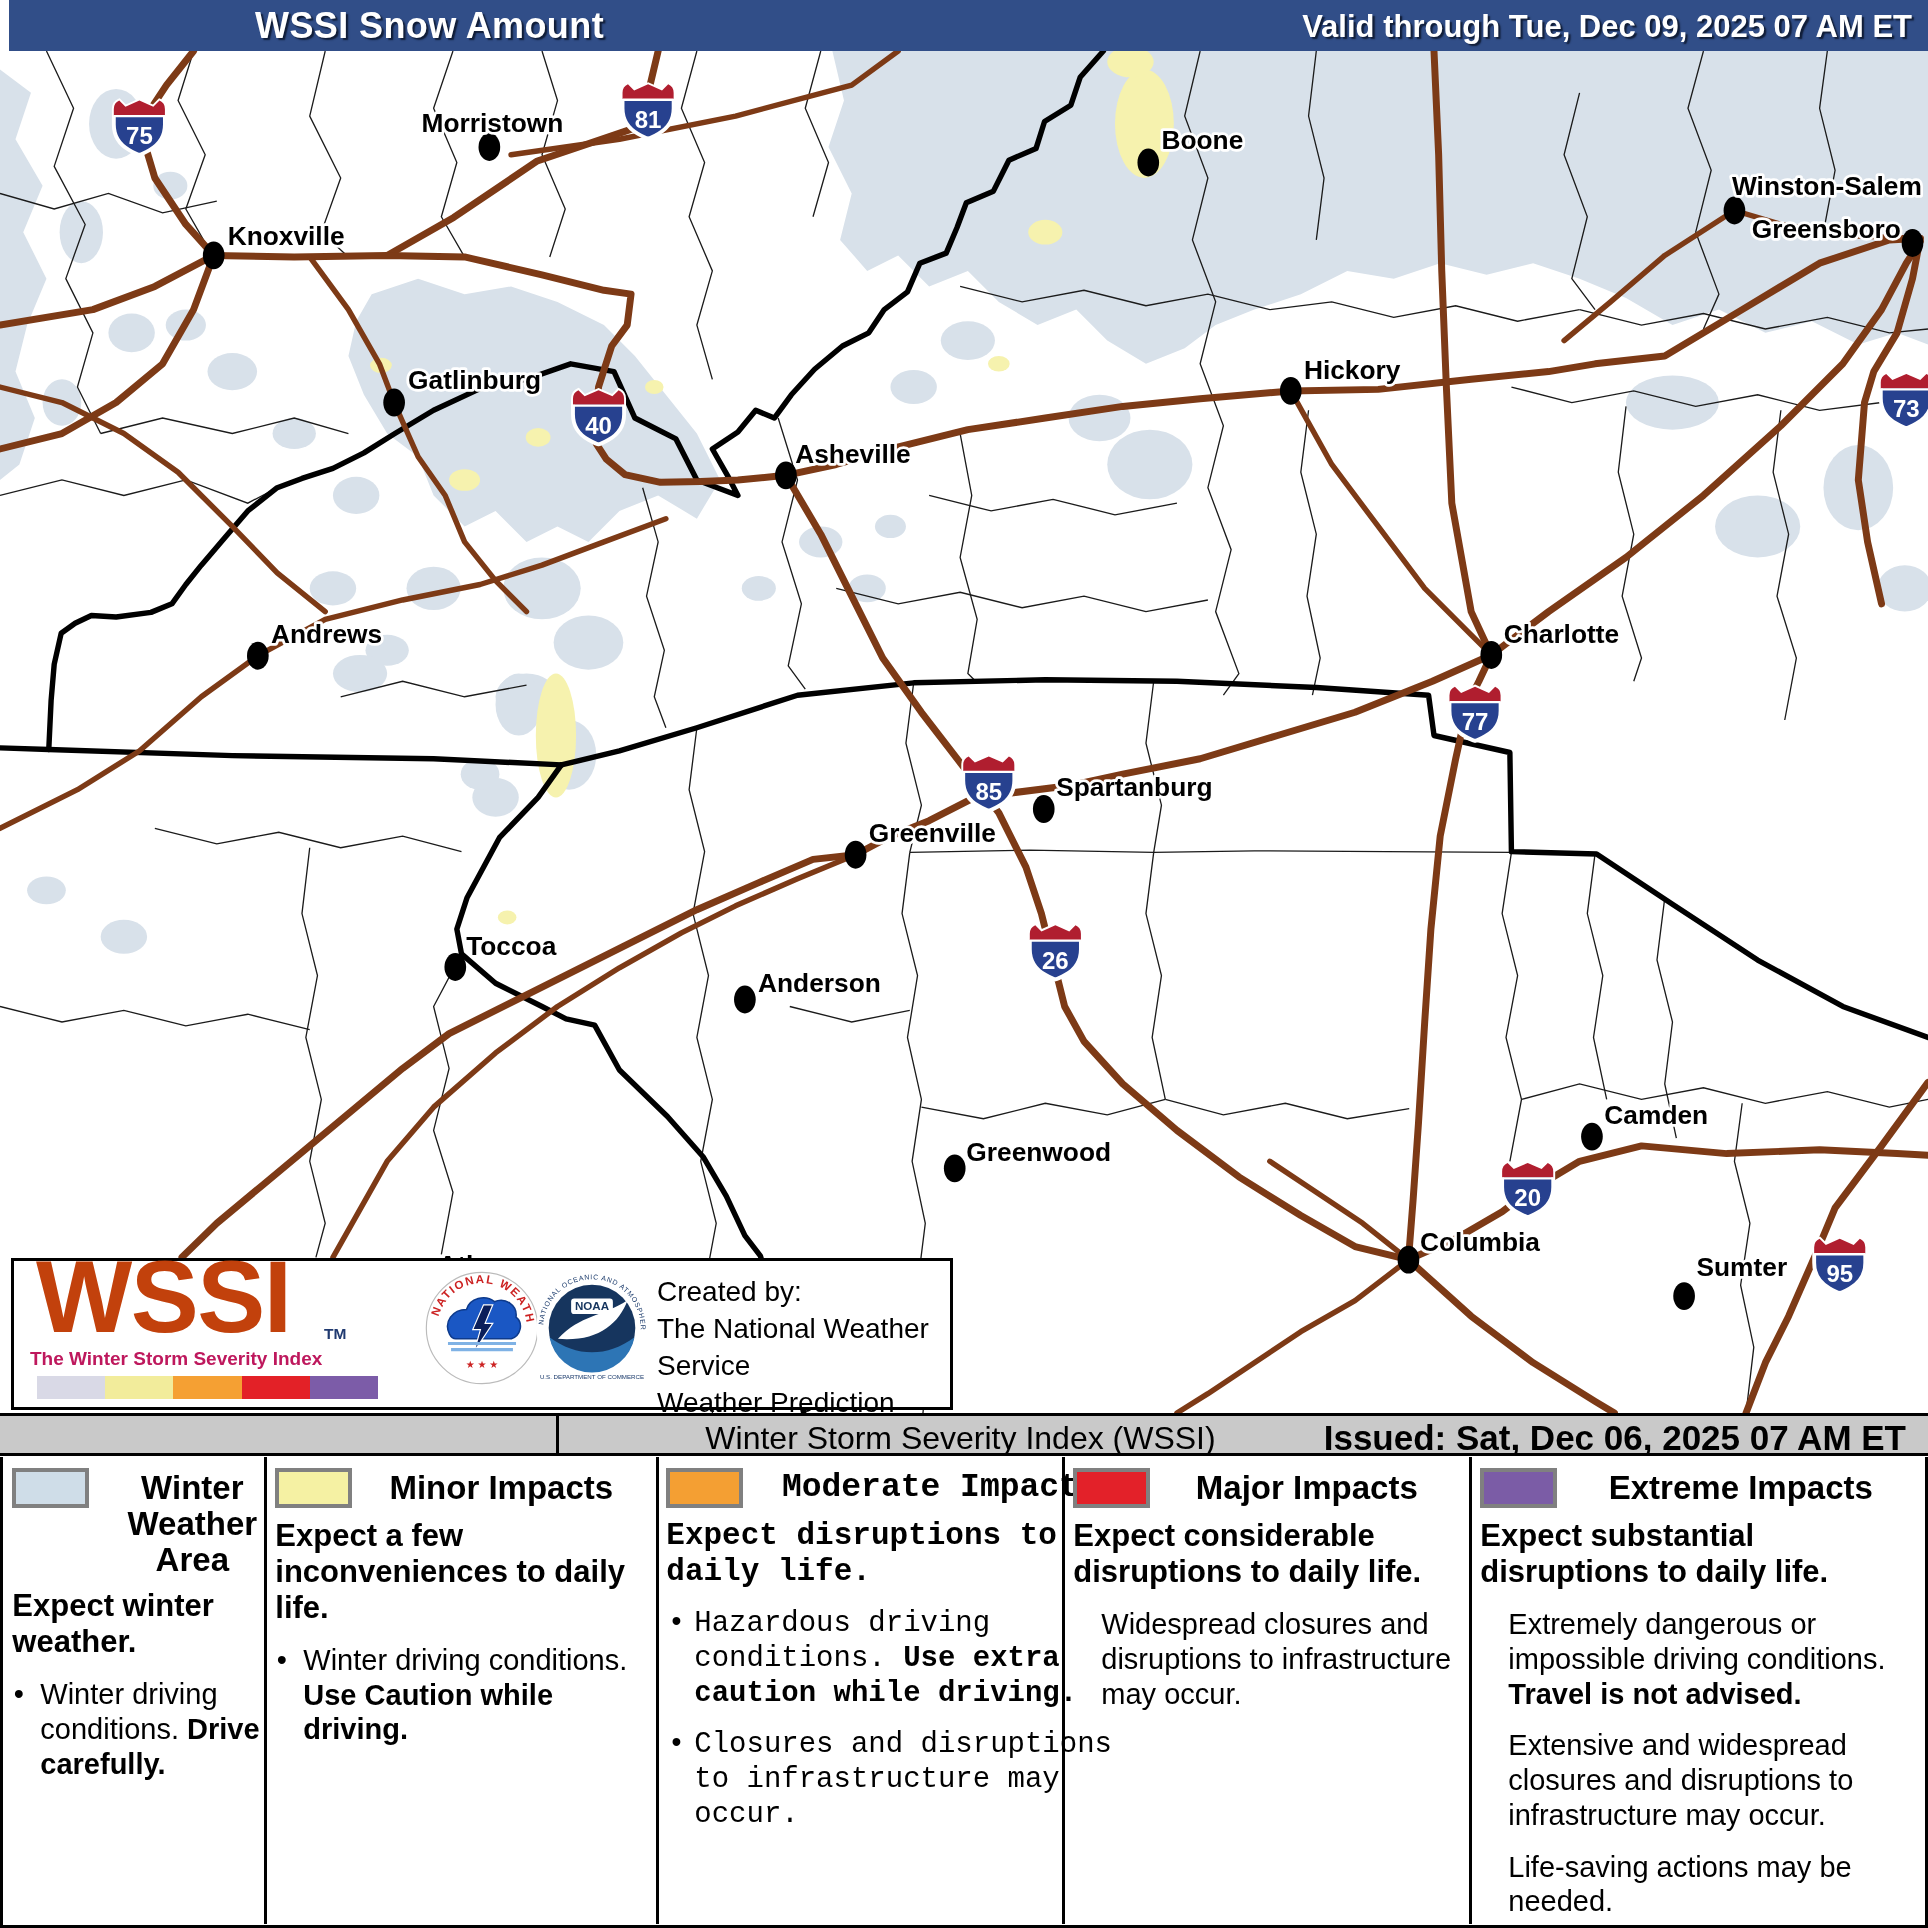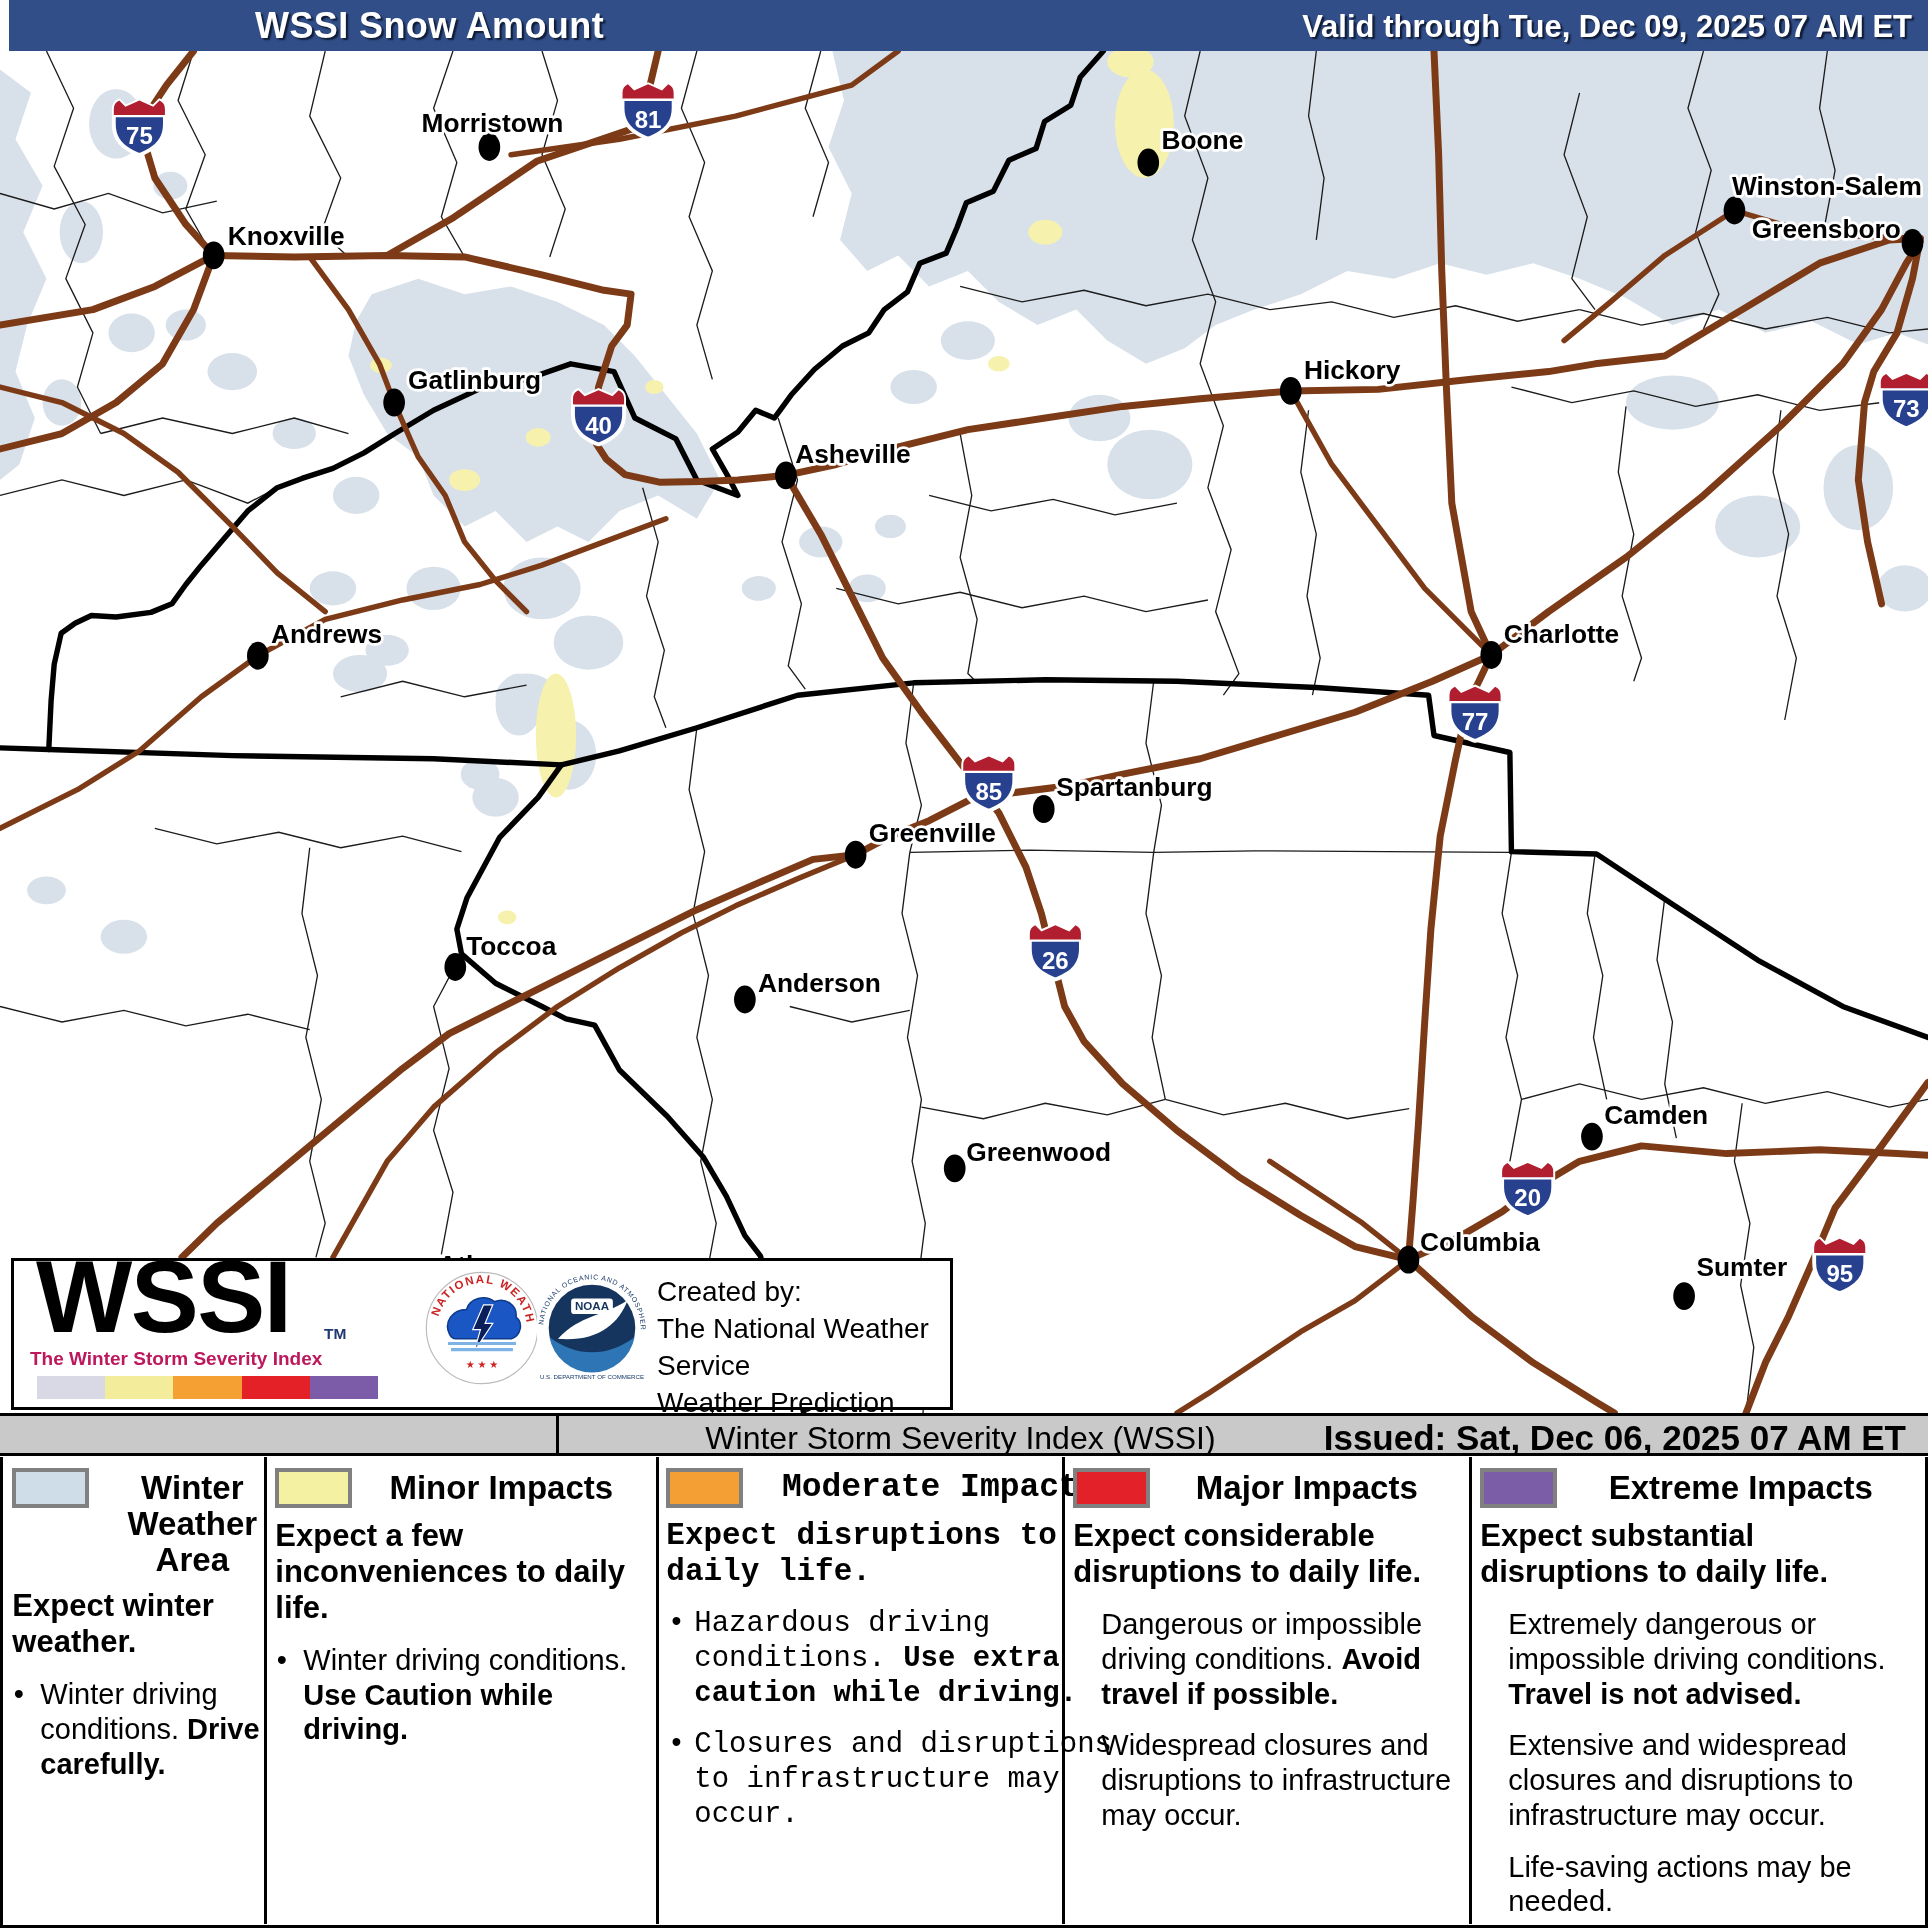--- a/index.html
+++ b/index.html
@@ -23,21 +23,21 @@
   .minor{fill:#F6F2AE;stroke:none;}
   .citydot{fill:#000;}
   .citylabel{font-family:"Liberation Sans",sans-serif;font-size:34px;font-weight:bold;fill:#000;
     stroke:#fff;stroke-width:7px;paint-order:stroke;stroke-linejoin:round;}
   .shieldnum{font-family:"Liberation Sans",sans-serif;font-size:31px;font-weight:bold;fill:#fff;
     text-anchor:middle;}
 
   
   #logobox{position:absolute;left:11px;top:1258px;width:936px;height:146px;background:#fff;
     border:3.9px solid #000;}
-  #wssi-word{position:absolute;left:22px;top:-22px;font-size:102px;font-weight:bold;color:#000000;letter-spacing:-1.5px;}
+  #wssi-word{position:absolute;left:22px;top:-22px;font-size:102px;font-weight:bold;color:#c2410c;letter-spacing:-1.5px;}
   #wssi-tm{position:absolute;left:310px;top:64px;font-size:15.5px;font-weight:bold;color:#203A70;}
   #wssi-tag{position:absolute;left:16px;top:87px;font-size:19px;font-weight:bold;color:#be185d;}
   #scalebar{position:absolute;left:23px;top:115px;width:341px;height:23px;display:flex;}
   #scalebar div{flex:1 1 auto;height:23px;}
   #createdby{position:absolute;left:643px;top:12.4px;font-size:28px;color:#000;line-height:37px;}
   .logo-svg{position:absolute;top:9.3px;}
 
   
   #bar{position:absolute;left:0;top:1413px;width:1928px;height:43px;background:#C9C9C9;
     border-top:3.1px solid #000;border-bottom:3.1px solid #000;box-sizing:border-box;}
@@ -424,21 +424,20 @@
         <div class="litem"><span class="bdot">•</span>Hazardous driving conditions. <b>Use extra caution while driving.</b></div>
         <div class="litem"><span class="bdot">•</span>Closures and disruptions to infrastructure may occur.</div>
       </div>
       <div class="ldiv" style="left: 1059px;"></div>
       <div class="lcol" style="left: 1061px; width: 407px;">
         <div class="lhead">
           <div class="swatch" style="background: rgb(227, 33, 41);"></div>
           <div class="ltitle">Major Impacts</div>
         </div>
         <div class="lintro">Expect considerable disruptions to daily life.</div>
-        <div class="litem">Dangerous or impossible driving conditions. <b>Avoid travel if possible.</b></div>
         <div class="litem">Widespread closures and disruptions to infrastructure may occur.</div>
       </div>
       <div class="ldiv" style="left: 1466px;"></div>
       <div class="lcol" style="left: 1468px; width: 461px;">
         <div class="lhead">
           <div class="swatch" style="background: rgb(123, 92, 166);"></div>
           <div class="ltitle">Extreme Impacts</div>
         </div>
         <div class="lintro">Expect substantial disruptions to daily life.</div>
         <div class="litem">Extremely dangerous or impossible driving conditions. <b>Travel is not advised.</b></div>

